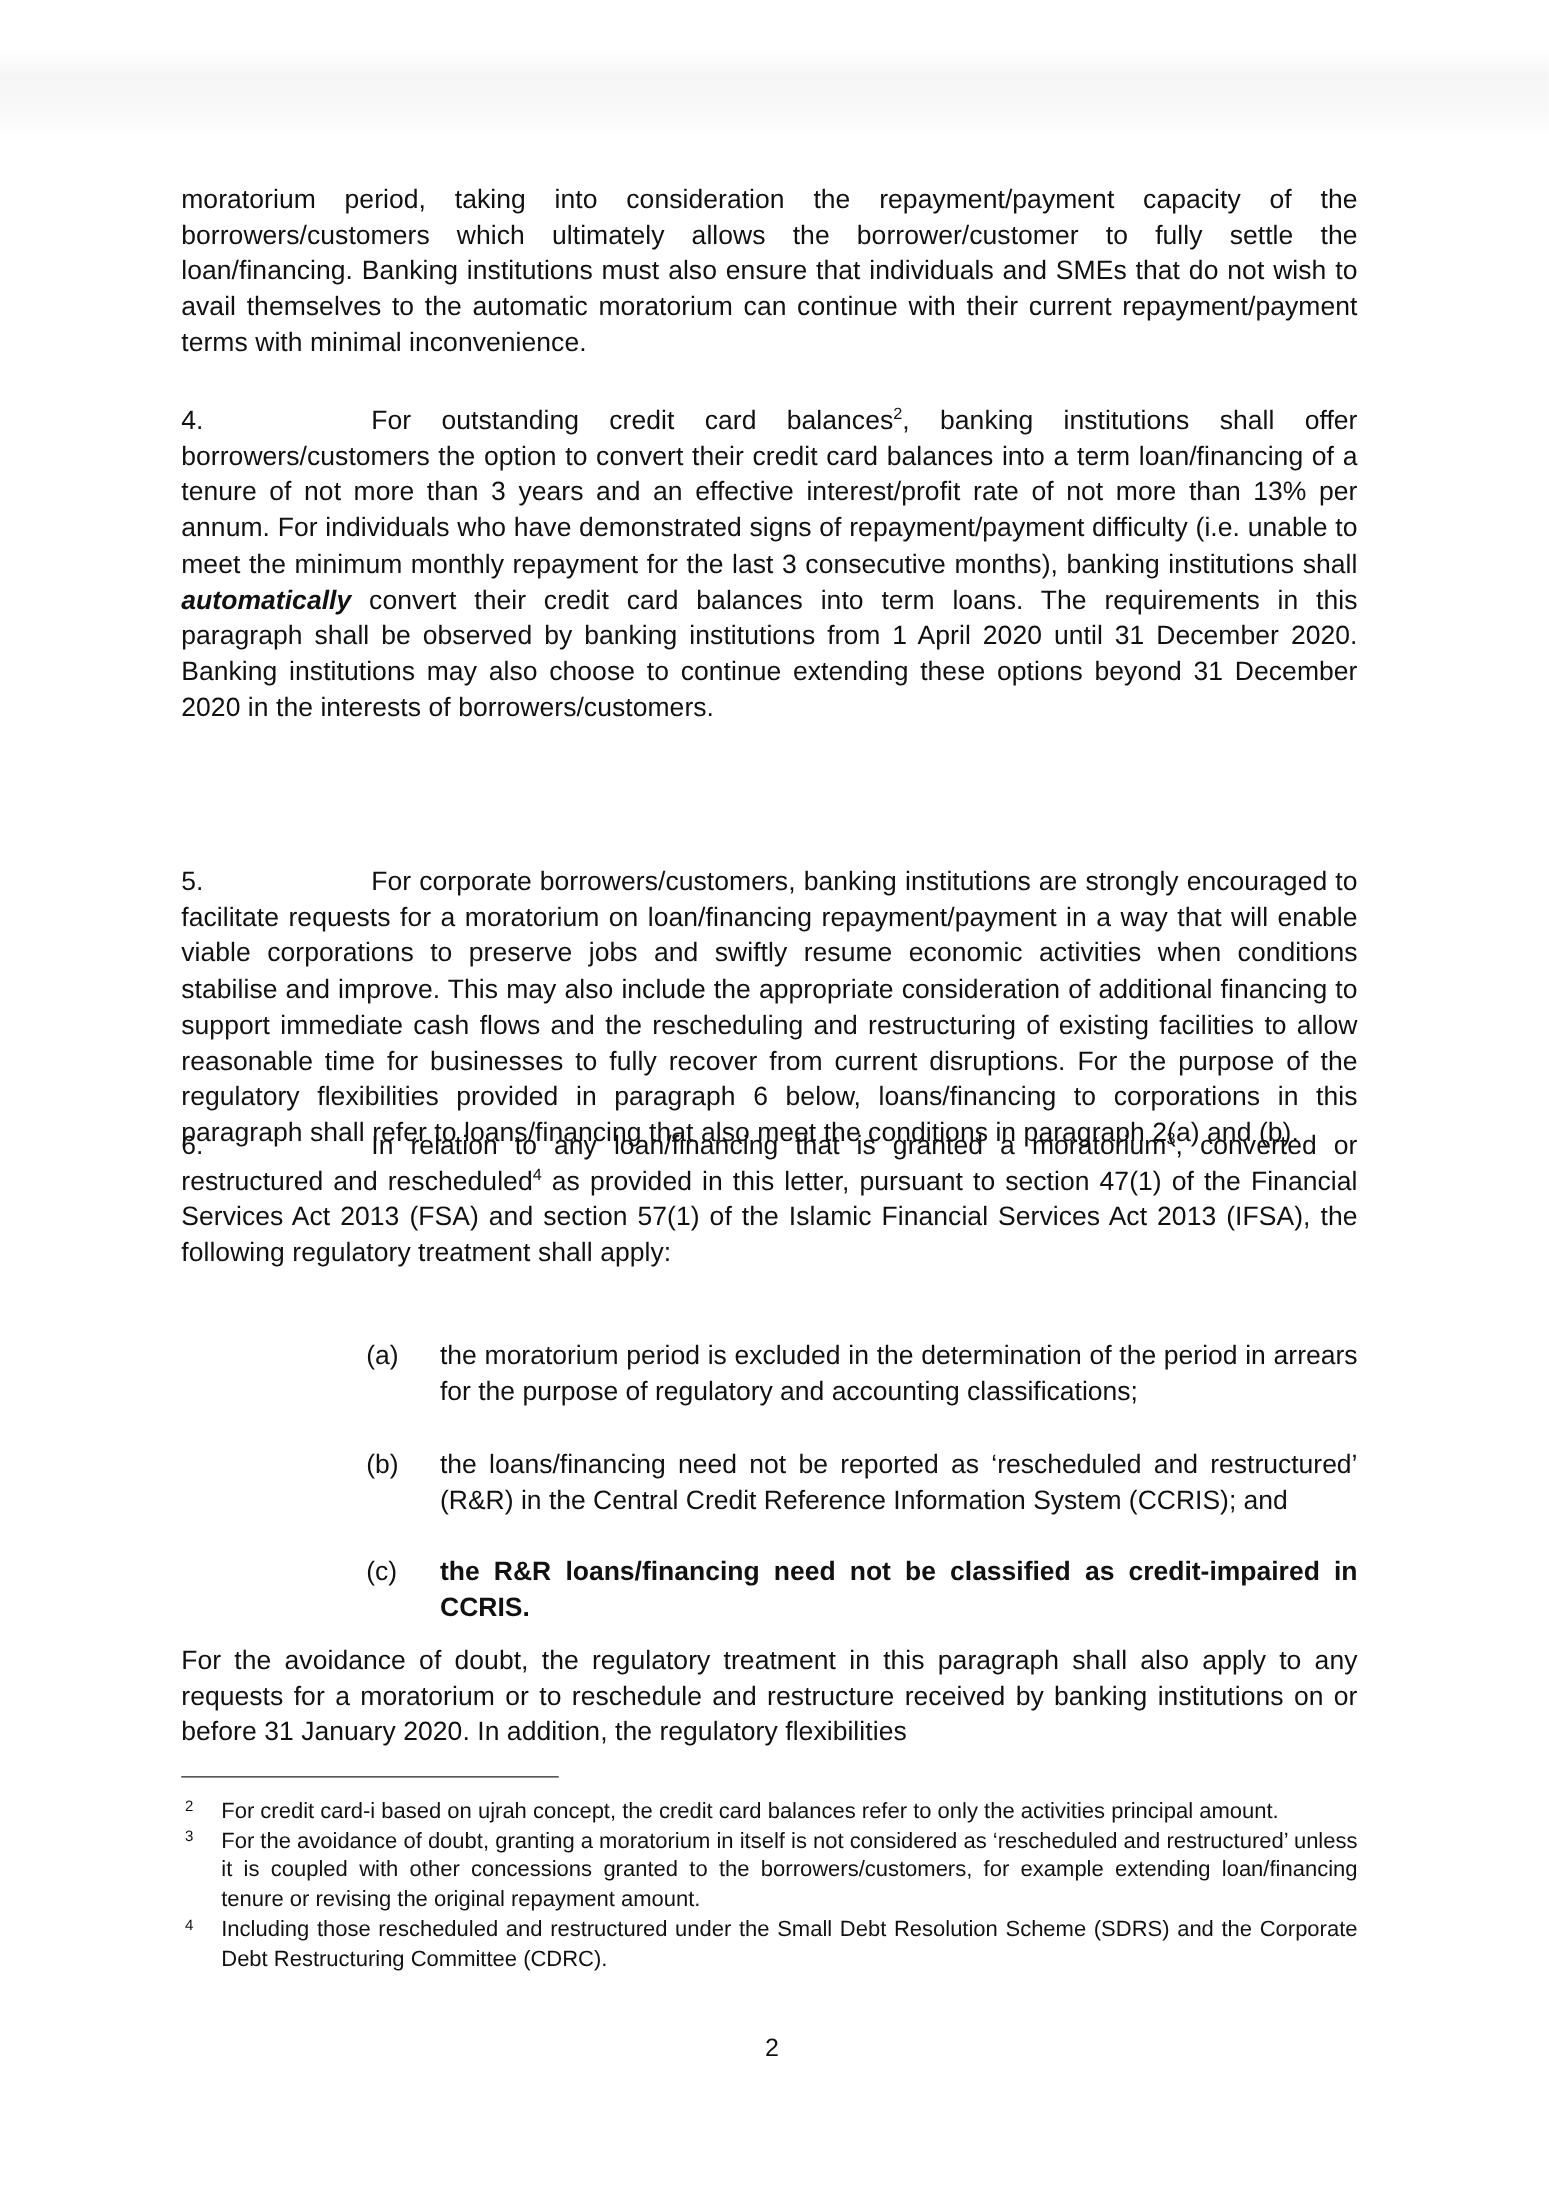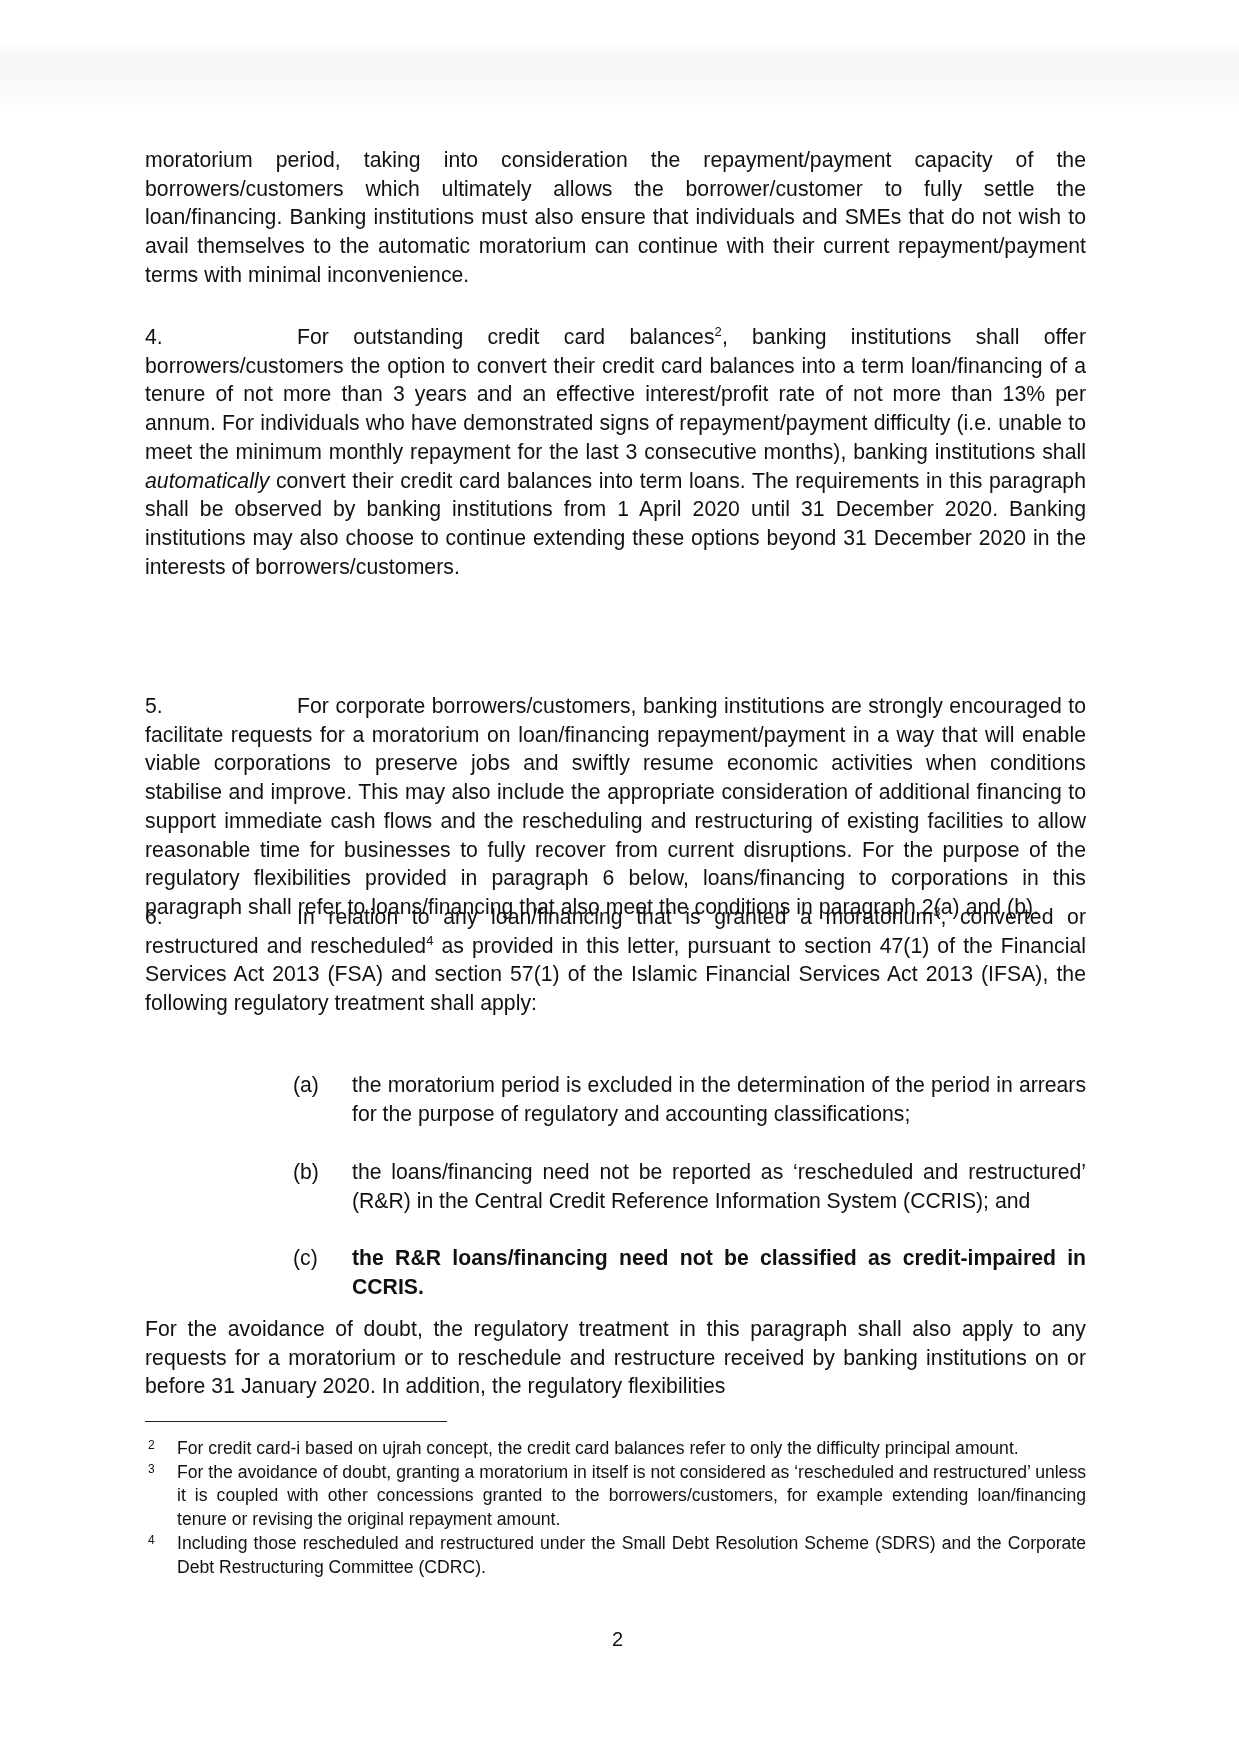--- a/index.html
+++ b/index.html
@@ -67,21 +67,21 @@
     margin-left: 59px;
   }
   sup {
     font-size: 13px;
     line-height: 0;
     vertical-align: 0;
     position: relative;
     top: -8px;
   }
   .em {
-    font-weight: normal;
+    font-weight: bold;
     font-style: italic;
   }
   .fn-rule {
     position: absolute;
     left: 145px;
     top: 1421px;
     width: 302px;
     height: 0;
     border-top: 1.5px solid #222;
   }
@@ -156,21 +156,21 @@
 
   <div class="block" style="top:1315px;">
     <p>For the avoidance of doubt, the regulatory treatment in this paragraph shall also apply to any requests for a moratorium or to reschedule and restructure received by banking institutions on or before 31 January 2020. In addition, the regulatory flexibilities</p>
   </div>
 
   <div class="fn-rule"></div>
 
   <div class="footnotes">
     <div class="fn">
       <span class="fn-num">2</span>
-      <span>For credit card-i based on ujrah concept, the credit card balances refer to only the difficulty principal amount.</span>
+      <span>For credit card-i based on ujrah concept, the credit card balances refer to only the activities principal amount.</span>
     </div>
     <div class="fn">
       <span class="fn-num">3</span>
       <span>For the avoidance of doubt, granting a moratorium in itself is not considered as ‘rescheduled and restructured’ unless it is coupled with other concessions granted to the borrowers/customers, for example extending loan/financing tenure or revising the original repayment amount.</span>
     </div>
     <div class="fn">
       <span class="fn-num">4</span>
       <span>Including those rescheduled and restructured under the Small Debt Resolution Scheme (SDRS) and the Corporate Debt Restructuring Committee (CDRC).</span>
     </div>
   </div>

